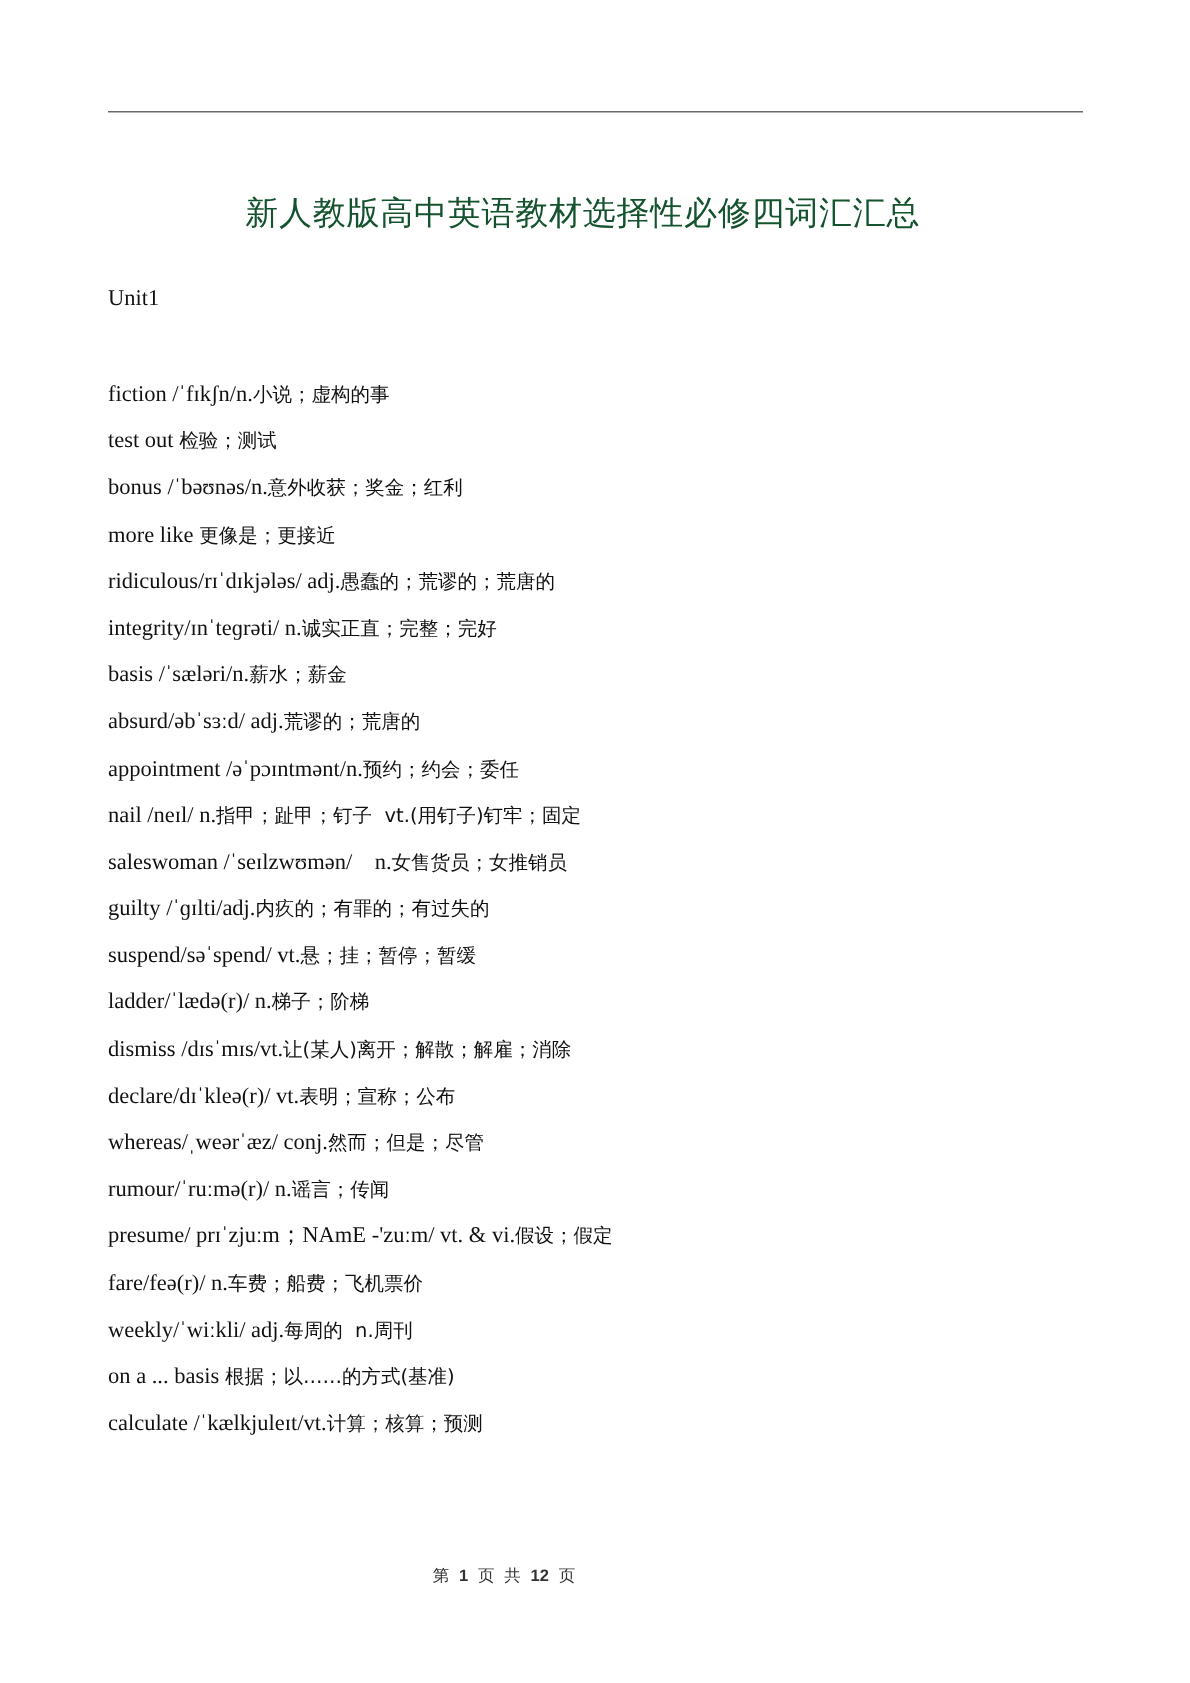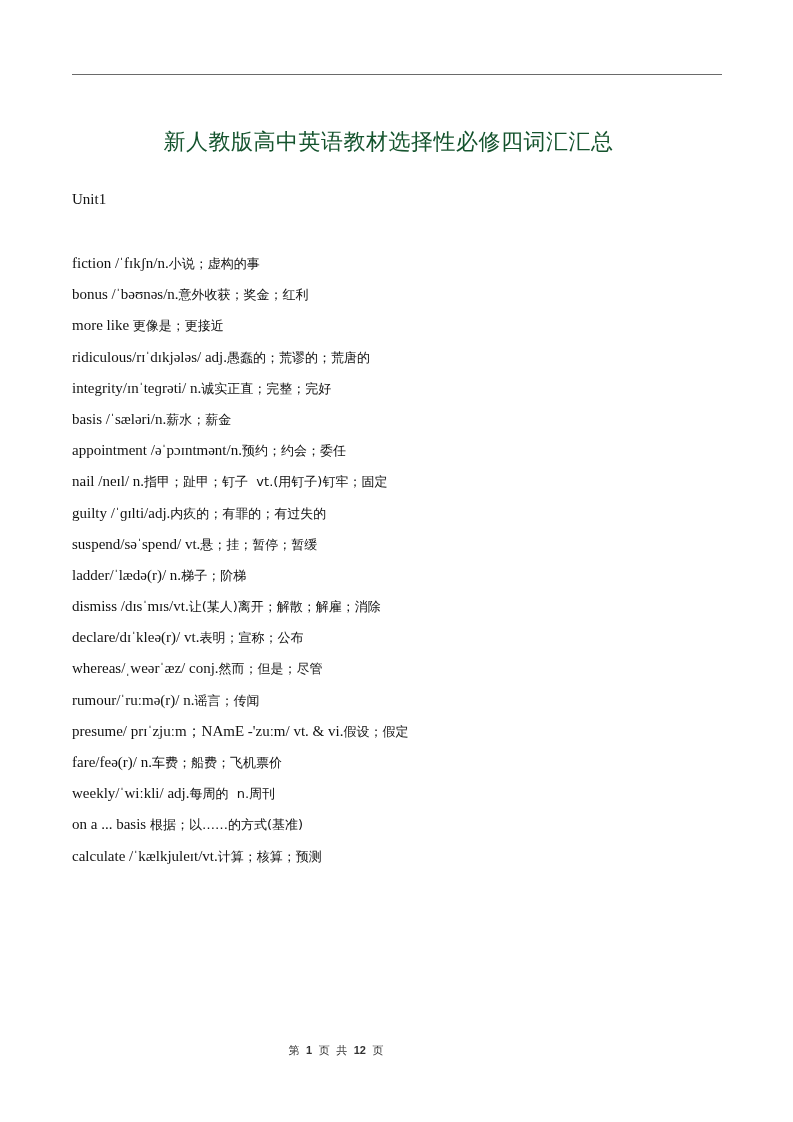--- a/index.html
+++ b/index.html
@@ -82,27 +82,30 @@
 <body>
 
 <div class="header-rule"></div>
 
 <h1 class="doc-title">新人教版高中英语教材选择性必修四词汇汇总</h1>
 
 <div class="unit-heading">Unit1</div>
 
 <ul class="vocab-list">
   <li class="vocab-item"><span>fiction /ˈfɪkʃn/n.</span><span class="cn">小说；虚构的事</span></li>
+  <li class="vocab-item"><span>test out </span><span class="cn">检验；测试</span></li>
   <li class="vocab-item"><span>bonus /ˈbəʊnəs/n.</span><span class="cn">意外收获；奖金；红利</span></li>
   <li class="vocab-item"><span>more like </span><span class="cn">更像是；更接近</span></li>
   <li class="vocab-item"><span>ridiculous/rɪˈdɪkjələs/ adj.</span><span class="cn">愚蠢的；荒谬的；荒唐的</span></li>
   <li class="vocab-item"><span>integrity/ɪnˈteɡrəti/ n.</span><span class="cn">诚实正直；完整；完好</span></li>
   <li class="vocab-item"><span>basis /ˈsæləri/n.</span><span class="cn">薪水；薪金</span></li>
+  <li class="vocab-item"><span>absurd/əbˈsɜːd/ adj.</span><span class="cn">荒谬的；荒唐的</span></li>
   <li class="vocab-item"><span>appointment /əˈpɔɪntmənt/n.</span><span class="cn">预约；约会；委任</span></li>
   <li class="vocab-item"><span>nail /neɪl/ n.</span><span class="cn">指甲；趾甲；钉子  vt.(用钉子)钉牢；固定</span></li>
+  <li class="vocab-item"><span>saleswoman /ˈseɪlzwʊmən/    n.</span><span class="cn">女售货员；女推销员</span></li>
   <li class="vocab-item"><span>guilty /ˈɡɪlti/adj.</span><span class="cn">内疚的；有罪的；有过失的</span></li>
   <li class="vocab-item"><span>suspend/səˈspend/ vt.</span><span class="cn">悬；挂；暂停；暂缓</span></li>
   <li class="vocab-item"><span>ladder/ˈlædə(r)/ n.</span><span class="cn">梯子；阶梯</span></li>
   <li class="vocab-item"><span>dismiss /dɪsˈmɪs/vt.</span><span class="cn">让(某人)离开；解散；解雇；消除</span></li>
   <li class="vocab-item"><span>declare/dɪˈkleə(r)/ vt.</span><span class="cn">表明；宣称；公布</span></li>
   <li class="vocab-item"><span>whereas/ˌweərˈæz/ conj.</span><span class="cn">然而；但是；尽管</span></li>
   <li class="vocab-item"><span>rumour/ˈruːmə(r)/ n.</span><span class="cn">谣言；传闻</span></li>
   <li class="vocab-item"><span>presume/ prɪˈzjuːm；NAmE -'zuːm/ vt. &amp; vi.</span><span class="cn">假设；假定</span></li>
   <li class="vocab-item"><span>fare/feə(r)/ n.</span><span class="cn">车费；船费；飞机票价</span></li>
   <li class="vocab-item"><span>weekly/ˈwiːkli/ adj.</span><span class="cn">每周的  n.周刊</span></li>

